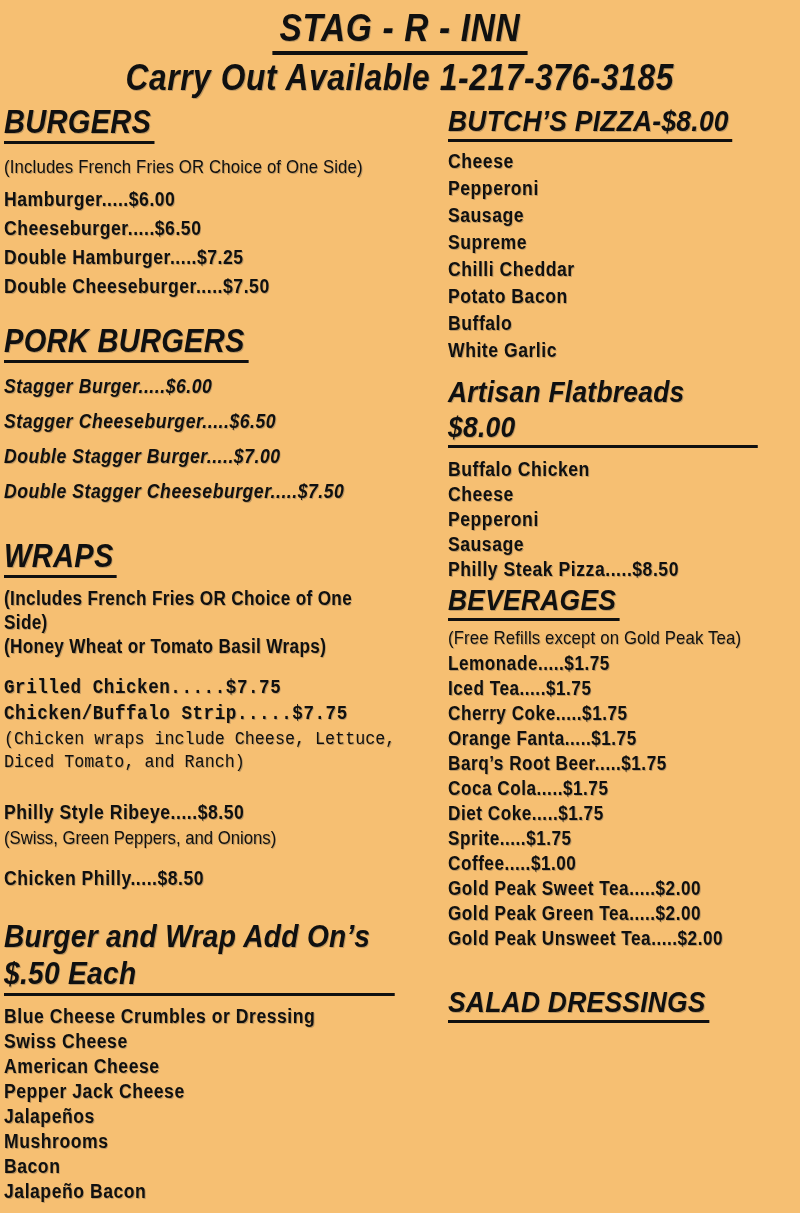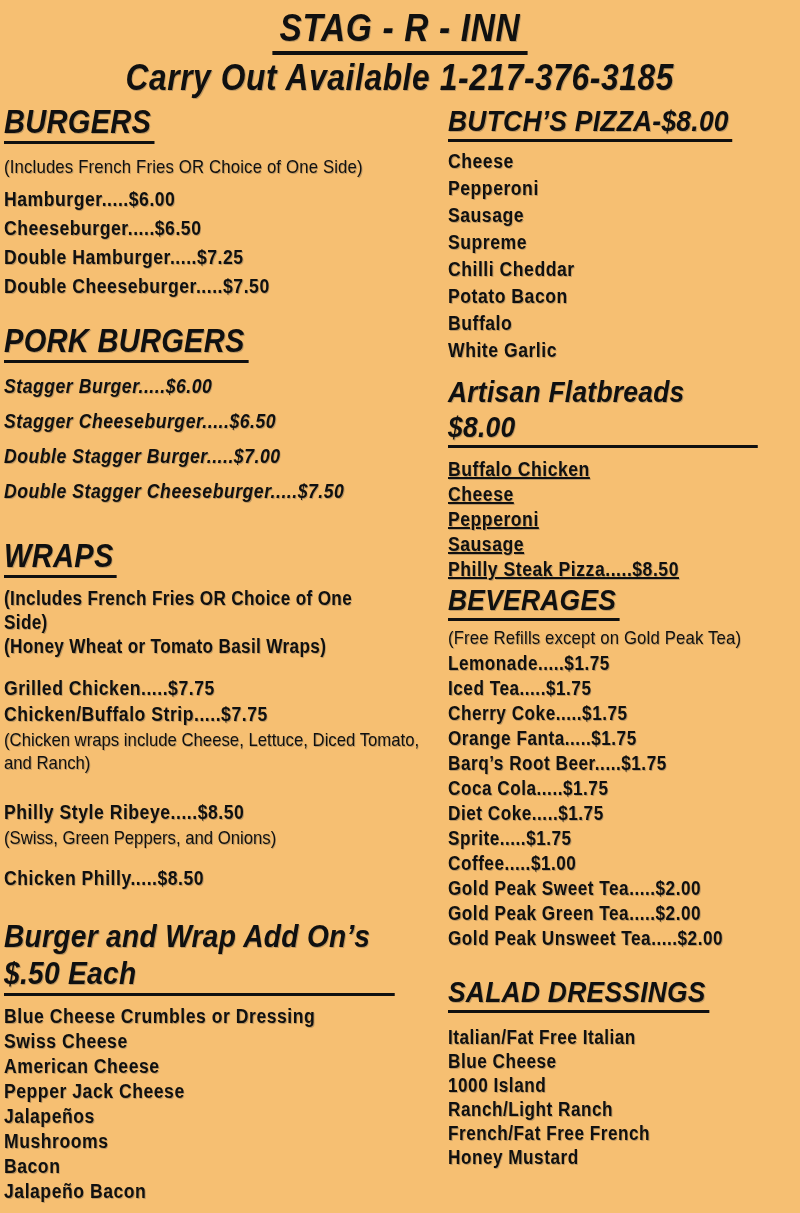--- a/index.html
+++ b/index.html
@@ -44,44 +44,44 @@
   .sec-burgers .note{margin-top:12px;}
   .sec-burgers .items{margin-top:7px;}
   .sec-burgers .item{line-height:29px;}
 
   .sec-pork{margin-top:21px;}
   .sec-pork .items{margin-top:6px;font-style:italic;}
   .sec-pork .item{line-height:35px;}
 
   .sec-wraps{margin-top:28px;}
   .sec-wraps .notes{margin-top:8px;}
-  .sec-wraps .grp1{margin-top:17px;}
+  .sec-wraps .grp1{margin-top:17px;font-family:Liberation Mono, monospace;}
   .sec-wraps .item{line-height:26px;}
   .sec-wraps .wrapnote{margin-top:1px;font-size:19px;font-weight:400;line-height:23px;width:112%;}
   .sec-wraps .grp2{margin-top:25px;}
   .sec-wraps .grp3{margin-top:16px;}
 
   .sec-addons{margin-top:27px;}
   .sec-addons h2{font-size:32px;}
   .sec-addons .items{margin-top:8px;}
   .sec-addons .item{line-height:25px;}
 
   .sec-pizza .items{margin-top:6px;}
   .sec-pizza .item{line-height:27px;}
 
   .sec-flat{margin-top:10px;}
-  .sec-flat .items{margin-top:9px;text-decoration:underline;}
+  .sec-flat .items{margin-top:9px;}
   .sec-flat .item{line-height:25px;}
 
   .sec-bev{}
   .sec-bev .note{margin-top:6px;}
   .sec-bev .items{margin-top:2px;}
   .sec-bev .item{font-size:19.5px;line-height:25px;}
 
-  .sec-dress{margin-top:23px;}
+  .sec-dress{margin-top:33px;}
   .sec-dress .items{margin-top:12px;}
   .sec-dress .item{font-size:19.5px;line-height:24px;}
 </style>
 </head>
 <body style="background: rgb(246, 191, 114); color: rgb(16, 16, 16);">
 
 <header class="hdr">
   <div class="title ctr">STAG - R - INN</div>
   <div class="subtitle ctr">Carry Out Available 1-217-376-3185</div>
 </header>
@@ -194,25 +194,16 @@
           <div class="item cond">Sprite.....$1.75</div>
           <div class="item cond">Coffee.....$1.00</div>
           <div class="item cond">Gold Peak Sweet Tea.....$2.00</div>
           <div class="item cond">Gold Peak Green Tea.....$2.00</div>
           <div class="item cond">Gold Peak Unsweet Tea.....$2.00</div>
         </div>
     </section>
 
     <section class="sec-dress">
       <h2 class="cond">SALAD DRESSINGS</h2>
-      <div class="items">
-
-      <div class="item cond">Italian/Fat Free Italian</div>
-          <div class="item cond">Blue Cheese</div>
-          <div class="item cond">1000 Island</div>
-          <div class="item cond">Ranch/Light Ranch</div>
-          <div class="item cond">French/Fat Free French</div>
-          <div class="item cond">Honey Mustard</div>
-        </div>
     </section>
 
   </div>
 </div>
 
 </body></html>

